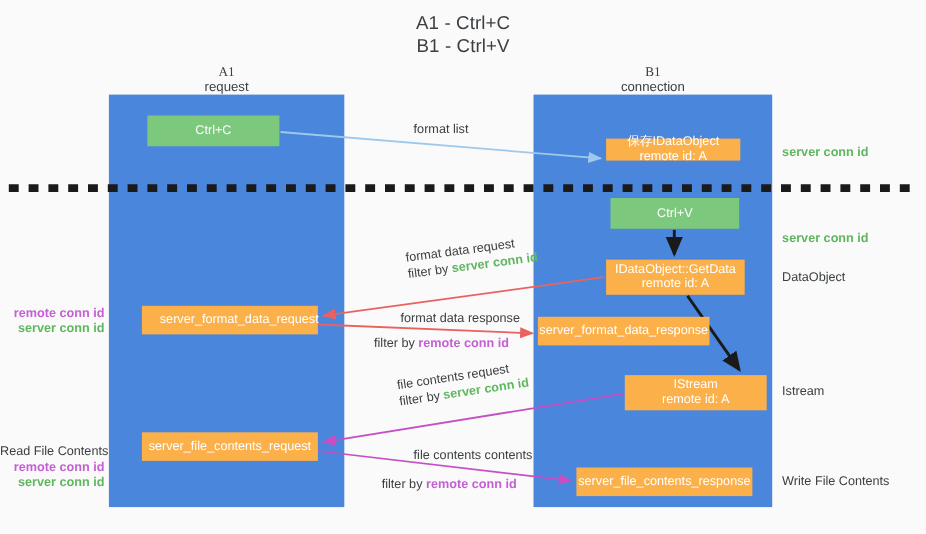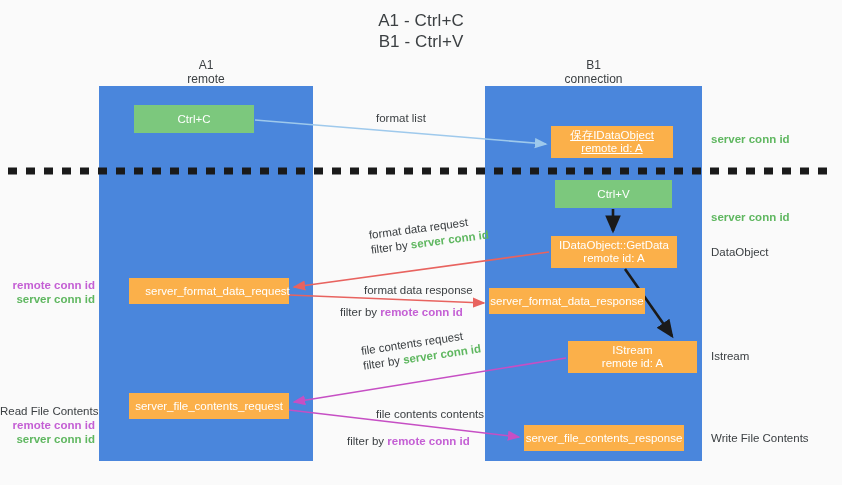--- a/index.html
+++ b/index.html
@@ -44,42 +44,42 @@
 
   .col-head {
     position: absolute;
     text-align: center;
     font-size: 12px;
     color: #3c4043;
     line-height: 14px;
   }
   #head-a1 { left: 99px;  top: 58px; width: 214px; }
   #head-b1 { left: 485px; top: 58px; width: 217px; }
-  .col-head .l1 { display: block; }
+  .col-head .l1 { display: block; font-family: Liberation Serif, serif; }
   .col-head .l2 { display: block; }
 
   
   .box {
     position: absolute;
     display: flex;
     align-items: center;
     justify-content: center;
     text-align: center;
     color: #ffffff;
     font-size: 11.5px;
     line-height: 13px;
     box-sizing: border-box;
     padding: 2px 4px;
   }
   .box.green  { background: #7cc87d; }
   .box.orange { background: #fbb04a; }
 
   #box-ctrlc  { left: 134px; top: 105px; width: 120px; height: 28px; }
   #box-ctrlv  { left: 555px; top: 180px; width: 117px; height: 28px; }
-  #box-idataobject      { left: 551px; top: 126px; width: 122px; height: 32px; text-decoration: underline; }
+  #box-idataobject      { left: 551px; top: 126px; width: 122px; height: 20px; }
   #box-getdata          { left: 551px; top: 236px; width: 126px; height: 32px; }
   #box-istream          { left: 568px; top: 341px; width: 129px; height: 32px; }
   #box-fmt-req          { left: 129px; top: 278px; width: 160px; height: 26px; padding-left: 21px; }
   #box-fmt-resp         { left: 489px; top: 288px; width: 156px; height: 26px; }
   #box-file-req         { left: 129px; top: 393px; width: 160px; height: 26px; }
   #box-file-resp        { left: 524px; top: 425px; width: 160px; height: 26px; }
 
   
   .side-note {
     position: absolute;
@@ -158,21 +158,21 @@
 
 <div id="stage">
 
   <div class="title">
     <div>A1 - Ctrl+C</div>
     <div>B1 - Ctrl+V</div>
   </div>
 
   <div class="col-head" id="head-a1">
     <span class="l1">A1</span>
-    <span class="l2">remote</span>
+    <span class="l2">request</span>
   </div>
   <div class="col-head" id="head-b1">
     <span class="l1">B1</span>
     <span class="l2">connection</span>
   </div>
 
   <div class="col" id="col-a1"></div>
   <div class="col" id="col-b1"></div>
 
   <svg id="edges" viewBox="0 0 842 485">

